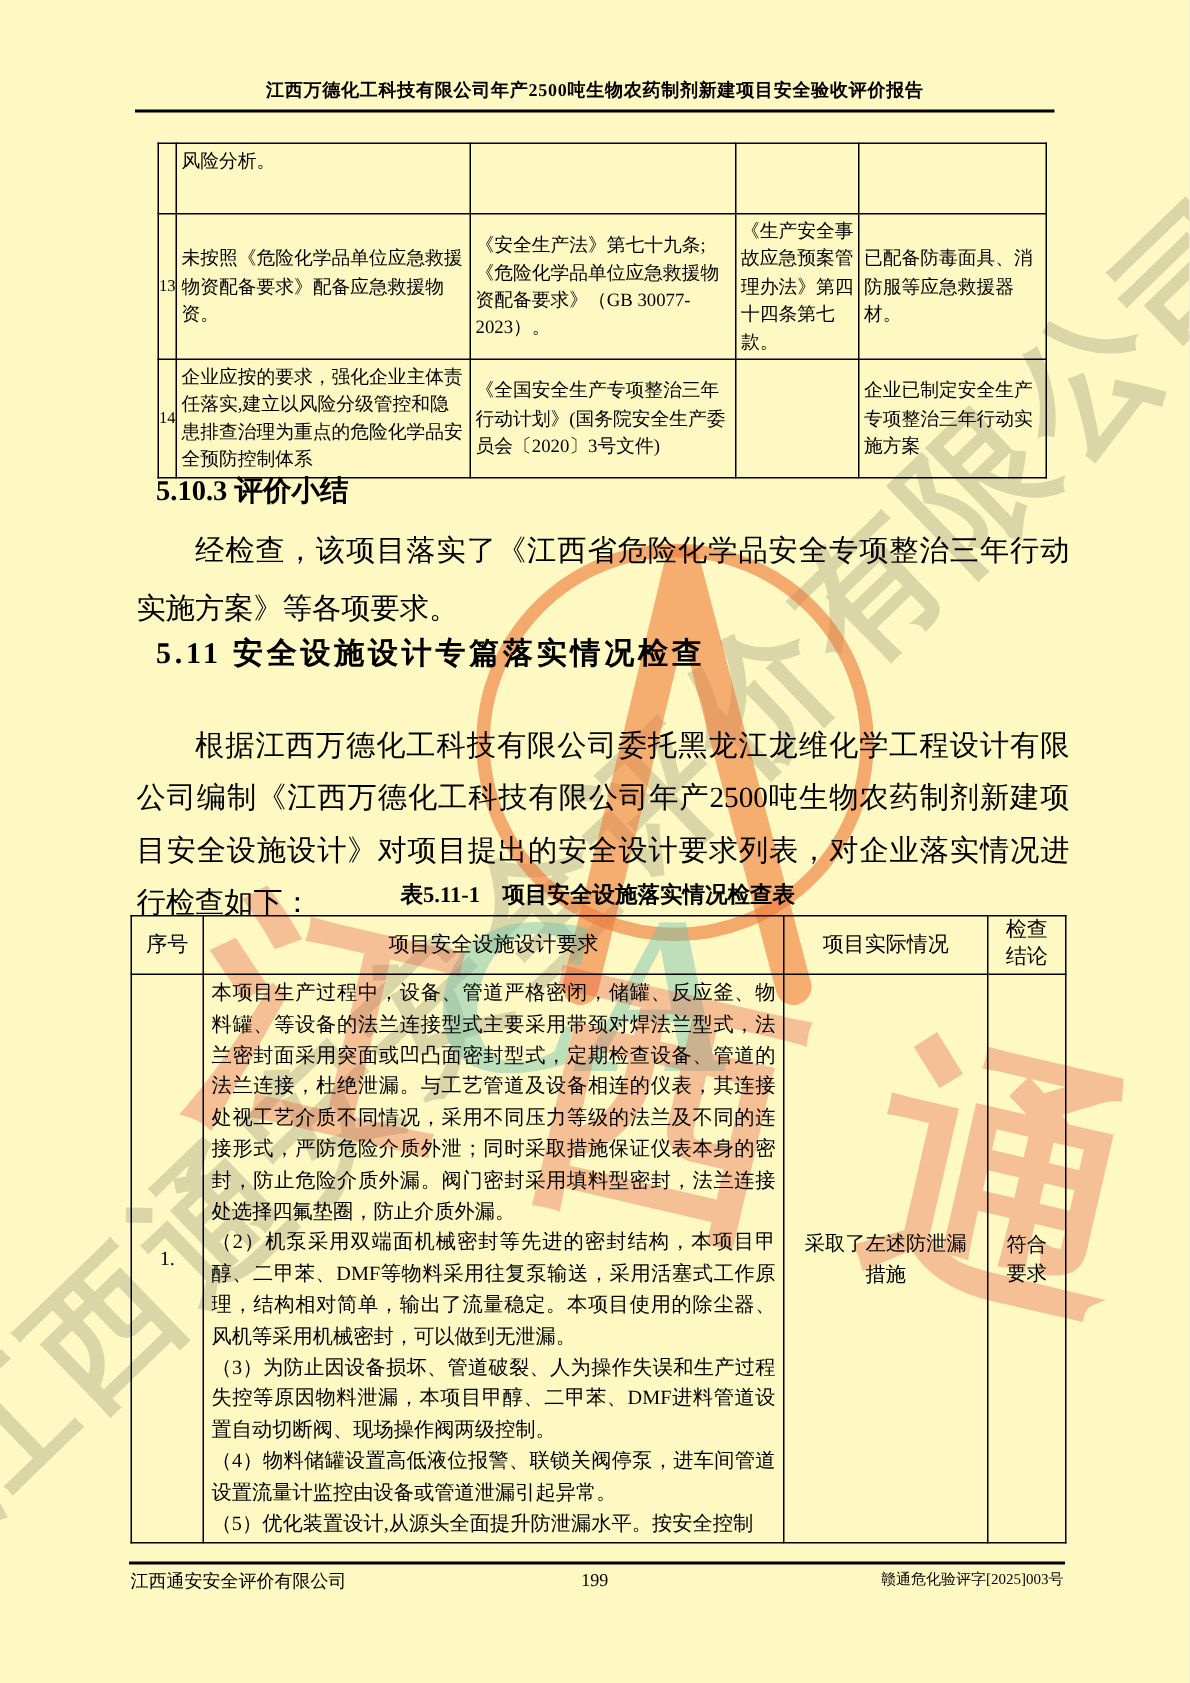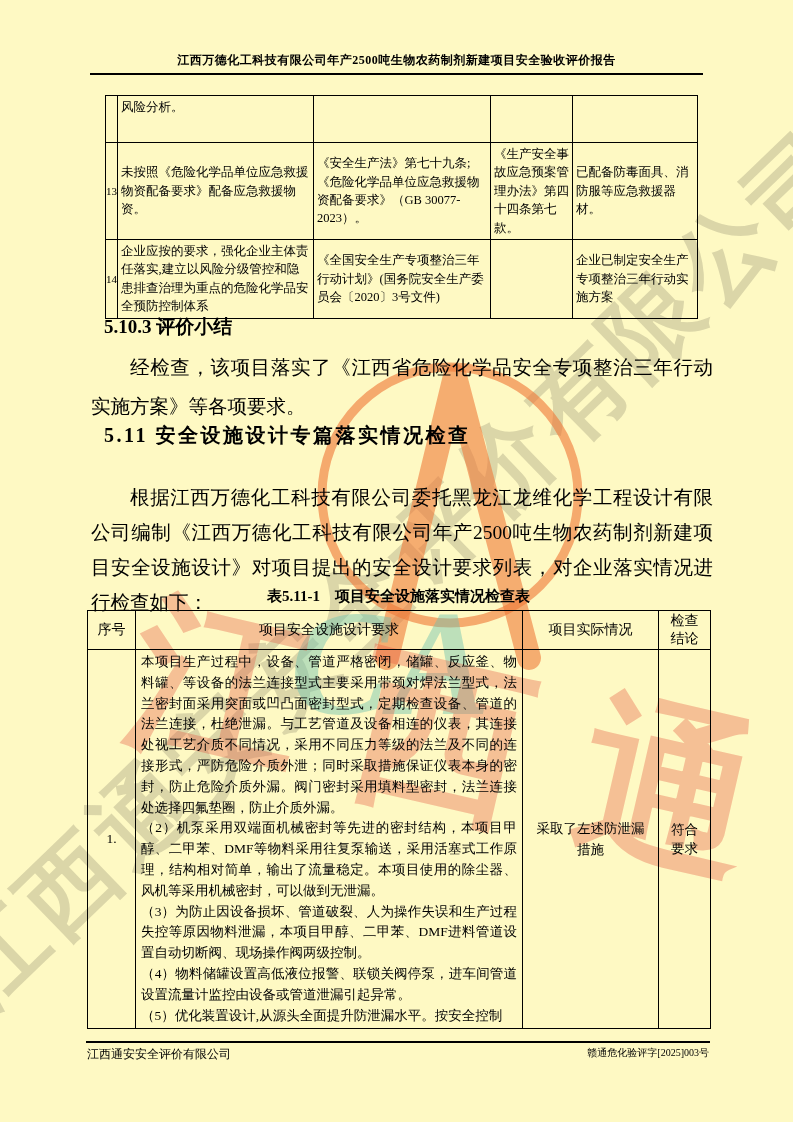--- a/index.html
+++ b/index.html
@@ -153,20 +153,21 @@
       </td>
       <td>
         <div class="narrow-30">符合要求</div>
       </td>
     </tr>
   </tbody>
     </table>
 
   <div class="footer-rule"></div>
   <div class="footer-company">江西通安安全评价有限公司</div>
+  <div class="footer-page">199</div>
   <div class="footer-doc">赣通危化验评字[2025]003号</div>
 
   <div class="wm-layer">
     <div class="wm-gray">江西通安安全评价有限公司</div>
     <svg class="stamp" width="400" height="420" viewBox="0 0 400 420" xmlns="http://www.w3.org/2000/svg">
       <circle cx="210" cy="165" r="128" fill="none" stroke="rgba(240,125,75,0.62)" stroke-width="9"></circle>
       <path d="M215,46 L147,328 M215,46 L289,328" fill="none" stroke="rgba(240,125,75,0.60)" stroke-width="24" stroke-linecap="round"></path>
       <text x="50" y="384" font-size="150" font-weight="bold" font-style="italic" fill="rgba(110,200,230,0.45)">CA</text>
     </svg>
     <div class="wm-red">江西通安</div>

